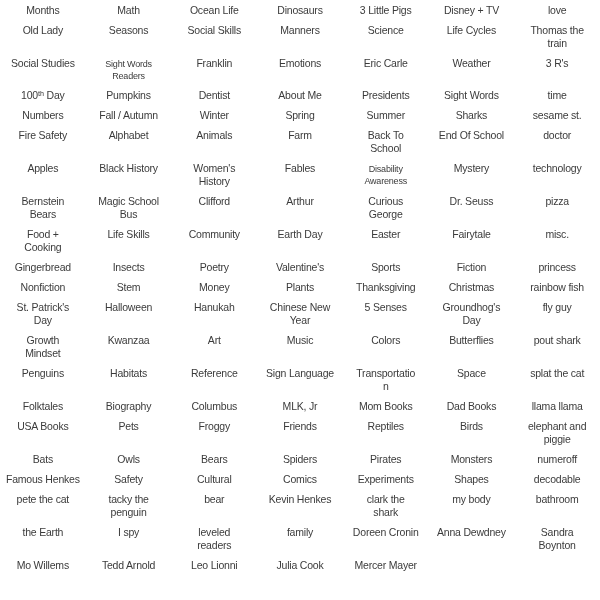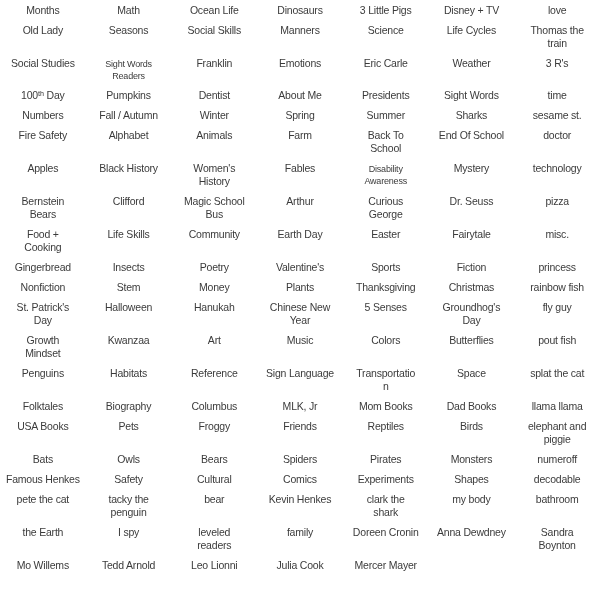--- a/index.html
+++ b/index.html
@@ -97,23 +97,23 @@
   <div class="cell">Women's
 History</div>
   <div class="cell">Fables</div>
   <div class="cell small">Disability
 Awareness</div>
   <div class="cell">Mystery</div>
   <div class="cell">technology</div>
 
   <div class="cell">Bernstein
 Bears</div>
-  <div class="cell">Clifford</div>
   <div class="cell">Magic School
 Bus</div>
+  <div class="cell">Clifford</div>
   <div class="cell">Arthur</div>
   <div class="cell">Curious
 George</div>
   <div class="cell">Dr. Seuss</div>
   <div class="cell">pizza</div>
 
   <div class="cell">Food +
 Cooking</div>
   <div class="cell">Life Skills</div>
   <div class="cell">Community</div>
@@ -149,21 +149,21 @@
 Day</div>
   <div class="cell">fly guy</div>
 
   <div class="cell">Growth
 Mindset</div>
   <div class="cell">Kwanzaa</div>
   <div class="cell">Art</div>
   <div class="cell">Music</div>
   <div class="cell">Colors</div>
   <div class="cell">Butterflies</div>
-  <div class="cell">pout fish</div>
+  <div class="cell">pout shark</div>
 
   <div class="cell">Penguins</div>
   <div class="cell">Habitats</div>
   <div class="cell">Reference</div>
   <div class="cell">Sign Language</div>
   <div class="cell">Transportatio
 n</div>
   <div class="cell">Space</div>
   <div class="cell">splat the cat</div>
 

